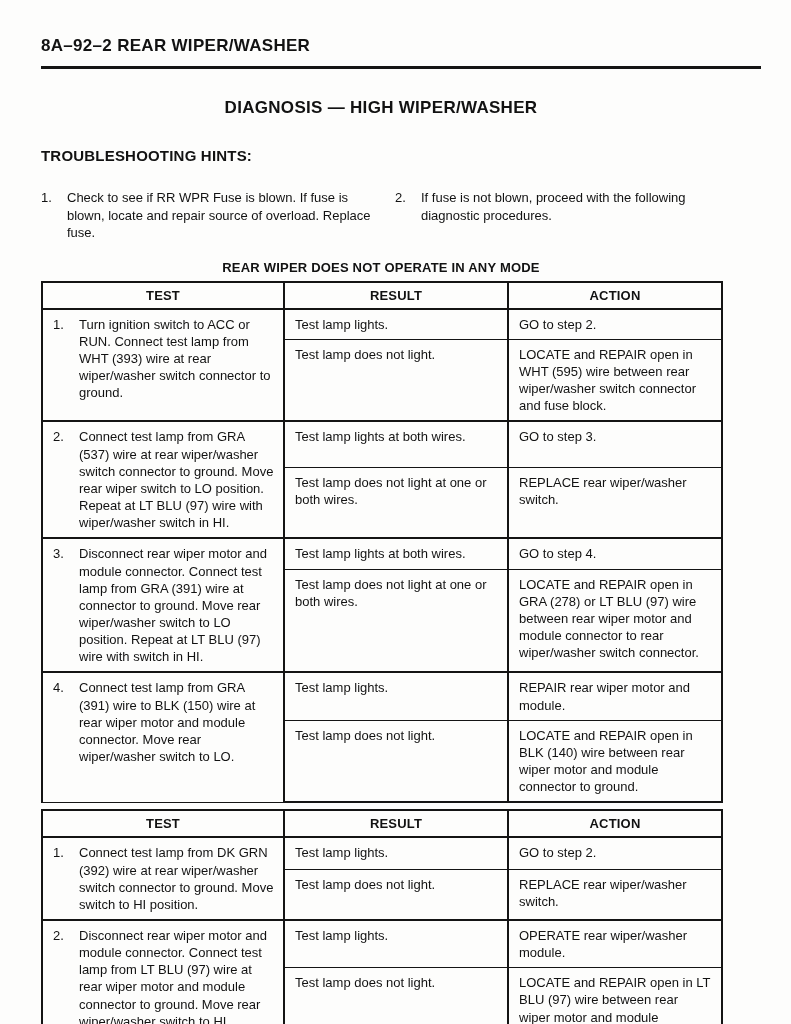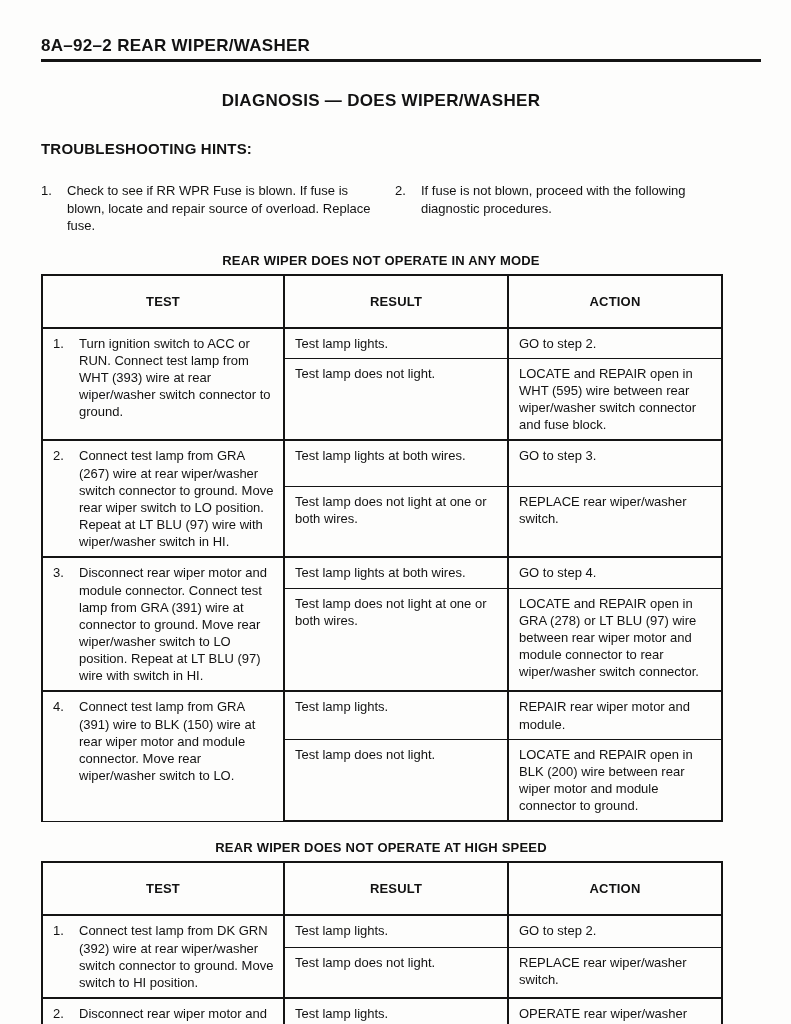--- a/index.html
+++ b/index.html
@@ -6,21 +6,21 @@
   html, body { margin: 0; padding: 0; }
   body {
     width: 791px; height: 1024px;
     background: #fdfdfc;
     color: #121212;
     font-family: "Liberation Sans", sans-serif;
     overflow: hidden;
   }
   .doc-header {
     margin: 36px 30px 0 41px;
-    padding-bottom: 3px;
+    padding-bottom: 10px;
     border-bottom: 3px solid #141414;
     font-size: 17px;
     font-weight: bold;
     letter-spacing: 0.3px;
   }
   .content { width: 680px; margin-left: 41px; }
   .doc-title {
     text-align: center;
     font-size: 17px;
     font-weight: bold;
@@ -50,21 +50,21 @@
   table.diag {
     border-collapse: collapse;
     width: 680px;
     margin-top: 6px;
     table-layout: fixed;
   }
   table.diag th {
     border: 2px solid #141414;
     font-size: 13px;
     font-weight: bold;
-    padding: 18px 4px;
+    padding: 5px 4px;
     height: 27px;
     letter-spacing: 0.2px;
   }
   table.diag td {
     border: 2px solid #141414;
     font-size: 13px;
     vertical-align: top;
     padding: 6px 9px 6px 10px;
     line-height: 1.32;
   }
@@ -76,21 +76,21 @@
   tr.sub-a td { border-bottom-width: 1px; }
   tr.sub-b td { border-top-width: 1px; }
 </style>
 </head>
 <body>
 
 <div class="doc-header">8A–92–2  REAR WIPER/WASHER</div>
 
 <div class="content">
 
-  <div class="doc-title">DIAGNOSIS — DOES WIPER/WASHER</div>
+  <div class="doc-title">DIAGNOSIS — HIGH WIPER/WASHER</div>
 
   <div class="hints-heading">TROUBLESHOOTING HINTS:</div>
 
   <div class="hints">
     <div class="hint hint-left">
       <span class="hint-num">1.</span>
       <span class="hint-text">Check to see if RR WPR Fuse is blown. If fuse is blown, locate and repair source of overload. Replace fuse.</span>
     </div>
     <div class="hint hint-right">
       <span class="hint-num">2.</span>
@@ -125,21 +125,21 @@
     </tr>
     <tr class="sub-b">
       <td>Test lamp does not light.</td>
       <td>LOCATE and REPAIR open in WHT (595) wire between rear wiper/washer switch connector and fuse block.</td>
     </tr>
 
     <tr class="sub-a">
       <td class="test-cell" rowspan="2">
         <div class="test-inner">
           <span class="t-num">2.</span>
-          <span class="t-text">Connect test lamp from GRA (267) wire at rear wiper/washer switch connector to ground.  Move rear wiper switch to LO position. Repeat at LT BLU (97) wire with wiper/washer switch in HI.</span>
+          <span class="t-text">Connect test lamp from GRA (537) wire at rear wiper/washer switch connector to ground.  Move rear wiper switch to LO position. Repeat at LT BLU (97) wire with wiper/washer switch in HI.</span>
         </div>
       </td>
       <td>Test lamp lights at both wires.</td>
       <td>GO to step 3.</td>
     </tr>
     <tr class="sub-b">
       <td>Test lamp does not light at one or both wires.</td>
       <td>REPLACE rear wiper/washer switch.</td>
     </tr>
 
@@ -163,26 +163,25 @@
         <div class="test-inner">
           <span class="t-num">4.</span>
           <span class="t-text">Connect test lamp from GRA (391) wire to BLK (150) wire at rear wiper motor and module connector. Move rear wiper/washer switch to LO.</span>
         </div>
       </td>
       <td>Test lamp lights.</td>
       <td>REPAIR rear wiper motor and module.</td>
     </tr>
     <tr class="sub-b">
       <td>Test lamp does not light.</td>
-      <td>LOCATE and REPAIR open in BLK (200) wire between rear wiper motor and module connector to ground.</td>
+      <td>LOCATE and REPAIR open in BLK (140) wire between rear wiper motor and module connector to ground.</td>
     </tr>
   </tbody>
     </table>
 
-  <div class="tbl-title">REAR WIPER DOES NOT OPERATE AT HIGH SPEED</div>
 
   <table class="diag">
     <colgroup>
         <col style="width:242px">
         <col style="width:224px">
         <col style="width:214px">
       </colgroup>
     <tbody>
         <tr>
       <th>TEST</th>

